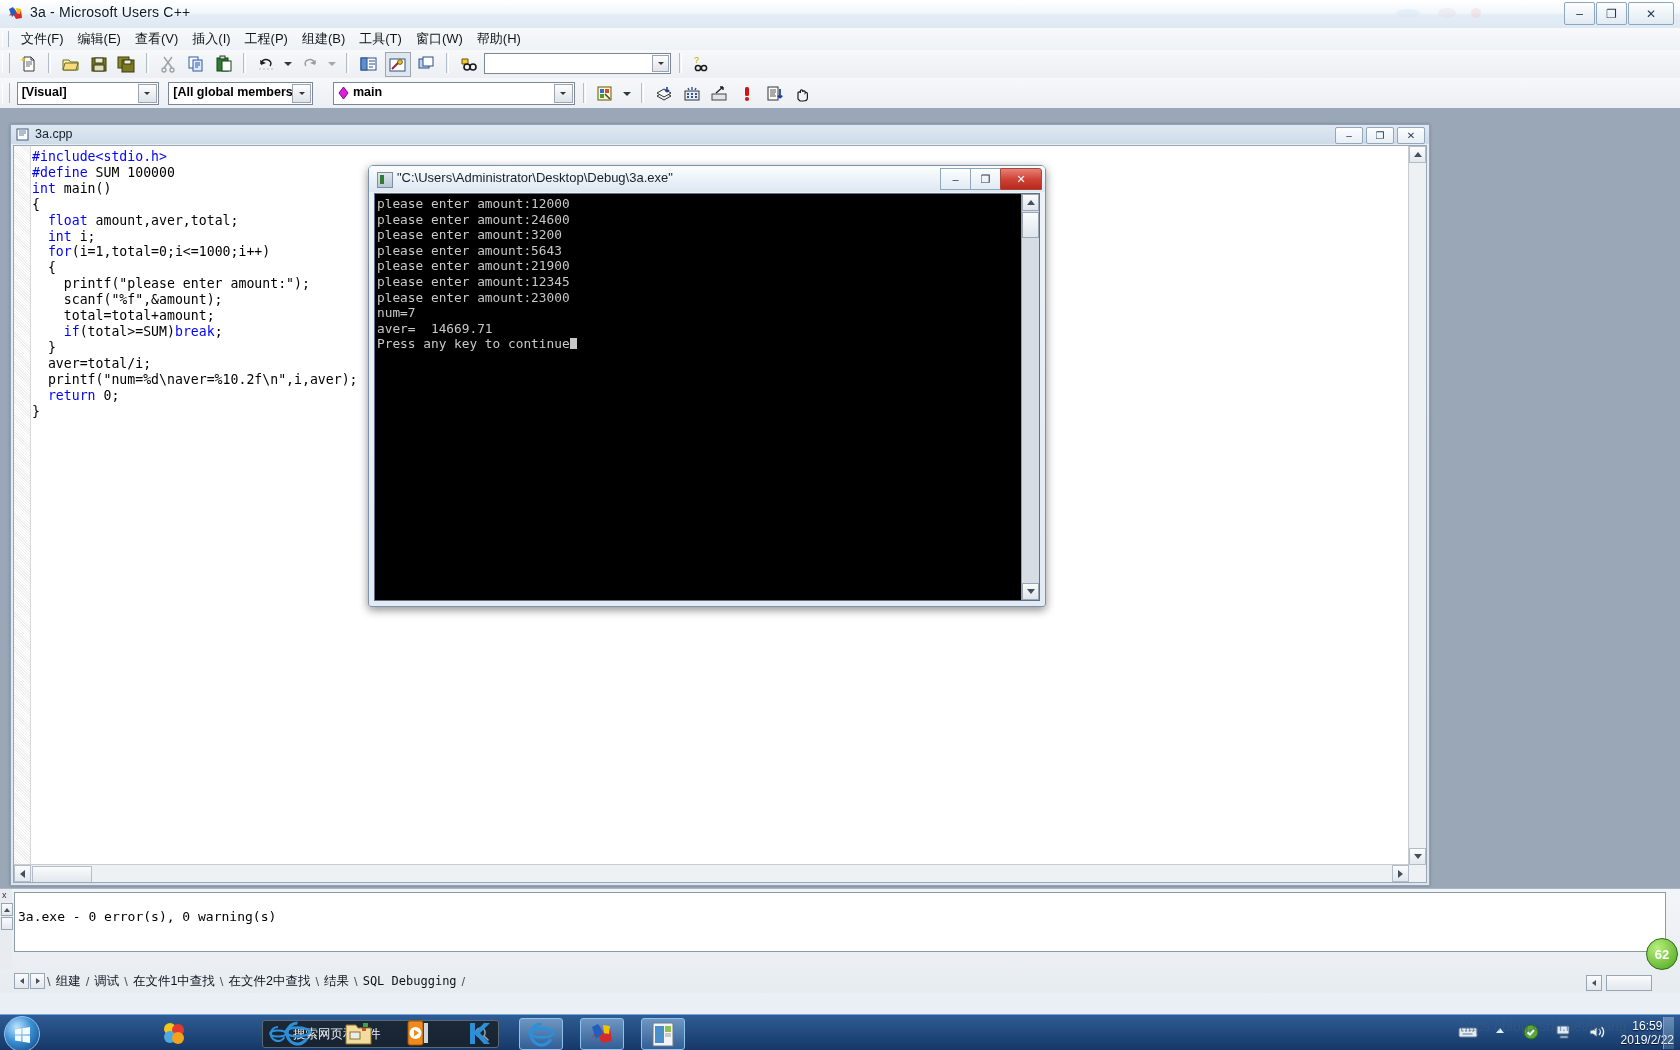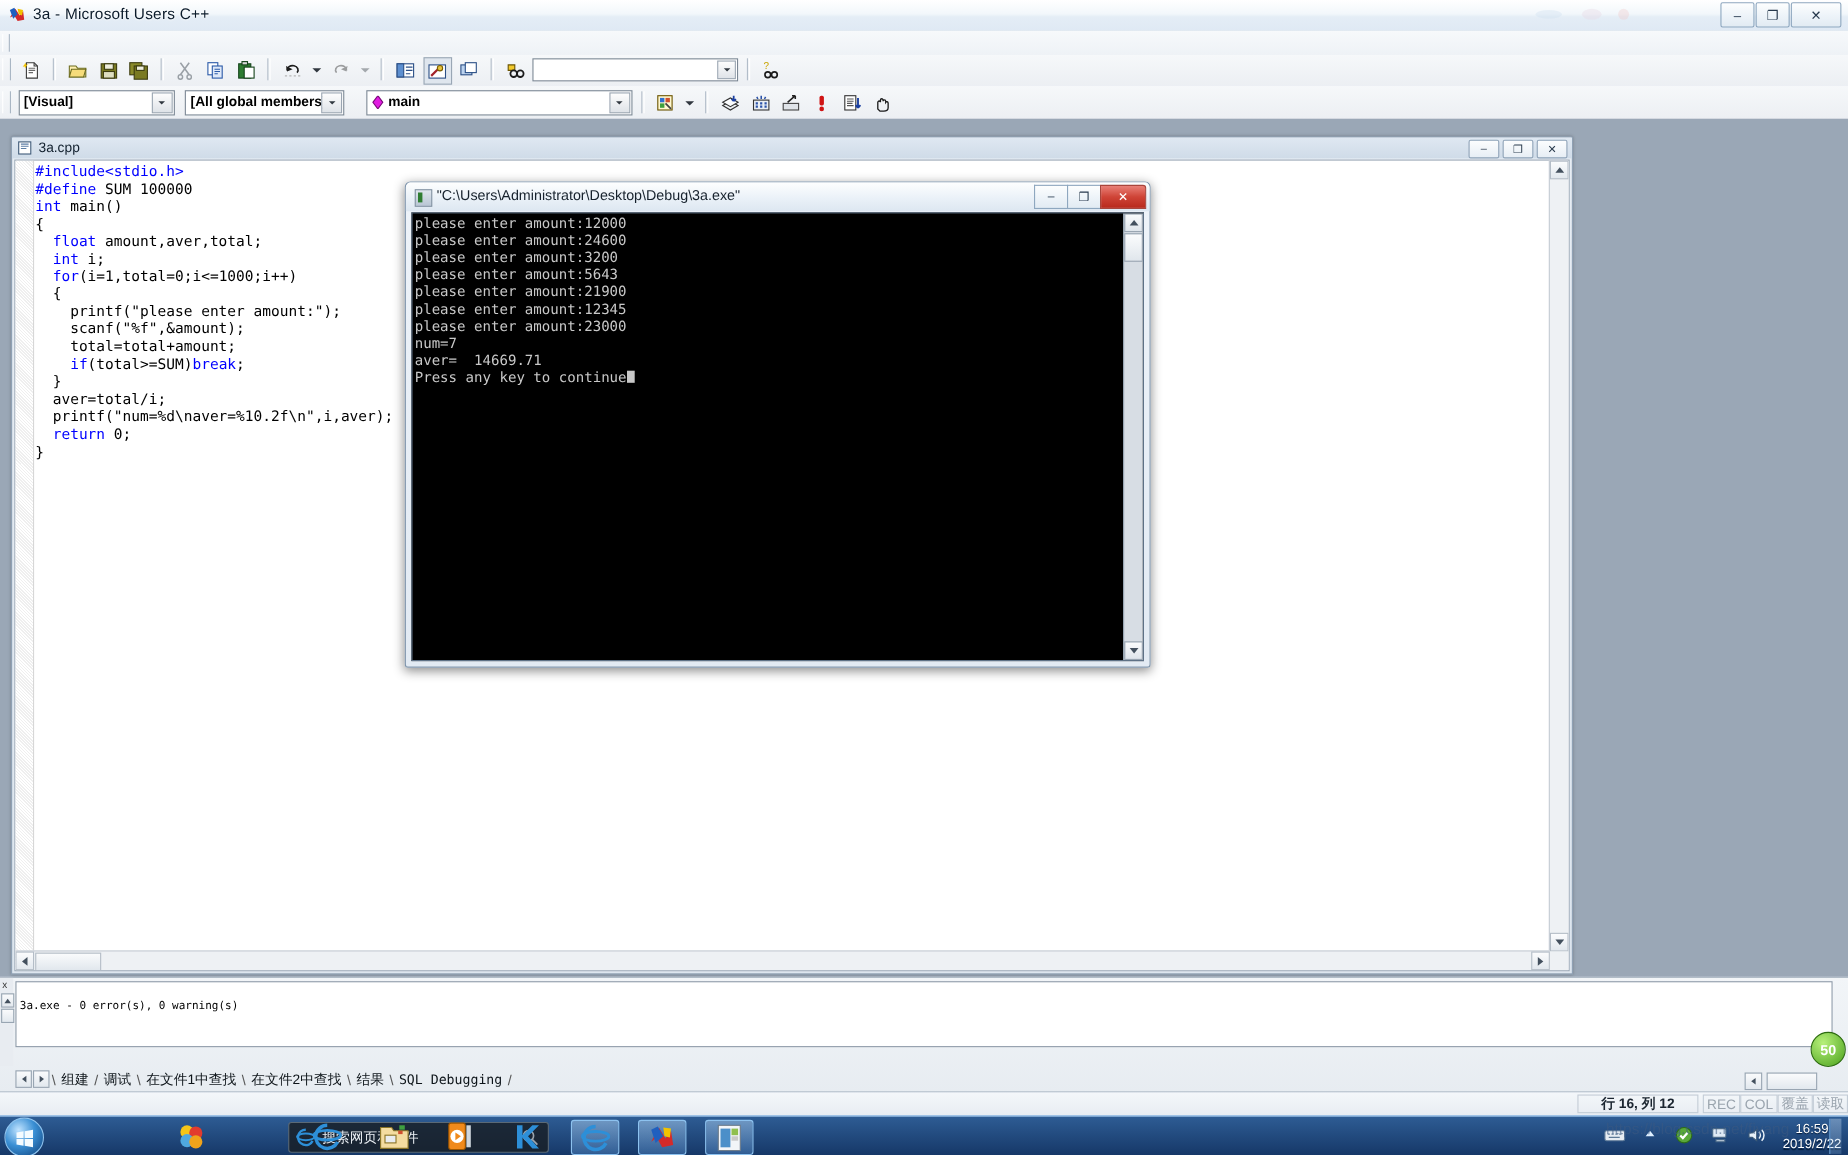--- a/index.html
+++ b/index.html
@@ -190,21 +190,21 @@
   }
   .outpane .lstrip{position:absolute;left:0;top:0;width:12px;height:80px;background:#e8ecf1;}
   .outpane .closex{position:absolute;left:2px;top:1px;font-size:9px;color:#333;}
   .outbox{
     position:absolute;left:14px;top:3px;right:14px;height:58px;
     background:#fff;border:1px solid #8d9aa8;overflow:hidden;
   }
   .outtext{
     position:absolute;left:3px;top:16px;
     font-family:"DejaVu Sans Mono","Liberation Mono",monospace;
-    font-size:10px;color:#000;white-space:pre;
+    font-size:13px;color:#000;white-space:pre;
   }
   .outtabs{
     position:absolute;left:14px;bottom:2px;right:0;height:20px;
     display:flex;align-items:center;
   }
   .tabnav{display:flex;gap:1px;margin-right:2px;}
   .tabnav div{width:13px;height:14px;background:linear-gradient(#fafbfc,#e2e8ee);
     border:1px solid #98a5b2;display:flex;align-items:center;justify-content:center;}
   .outtab{font-size:12.5px;color:#0d1419;padding:0 5px;white-space:nowrap;
     font-family:"Liberation Sans",sans-serif;}
@@ -302,20 +302,31 @@
     </span>
     <div class="winbtns">
       <div class="winbtn">–</div>
       <div class="winbtn">❐</div>
       <div class="winbtn closebtn">✕</div>
     </div>
   </div>
 
   <div class="menubar">
     <span class="grip"></span>
+    <div class="menu-items">
+      <div class="menu-item">文件(F)</div>
+      <div class="menu-item">编辑(E)</div>
+      <div class="menu-item">查看(V)</div>
+      <div class="menu-item">插入(I)</div>
+      <div class="menu-item">工程(P)</div>
+      <div class="menu-item">组建(B)</div>
+      <div class="menu-item">工具(T)</div>
+      <div class="menu-item">窗口(W)</div>
+      <div class="menu-item">帮助(H)</div>
+    </div>
   </div>
 
   <div class="toolbar1">
     <span class="tgrip"></span>
 
     <span class="tbtn">
       <svg width="18" height="18" viewBox="0 0 18 18">
         <path d="M4 2h7l3 3v11H4z" fill="#fff" stroke="#3a3a3a"></path>
         <path d="M11 2v3h3" fill="none" stroke="#3a3a3a"></path>
         <path d="M6 7h6M6 9h6M6 11h4" stroke="#6a6a6a"></path>
@@ -611,29 +622,22 @@
       <span class="tabsep">/</span>
     </div>
     <div class="outscroll">
       <div class="oa">
           <span class="tri left" style="border-top-width:3px;border-bottom-width:3px;border-right-width:4px;"></span>
         </div>
       <div class="othumb"></div>
     </div>
   </div>
 
-  <div class="statusbar">
-    <div class="st-cell" style="left:1434px;width:110px;font-weight:bold;">行 16, 列 12</div>
-    <div class="st-cell dim" style="left:1548px;width:34px;">REC</div>
-    <div class="st-cell dim" style="left:1582px;width:34px;">COL</div>
-    <div class="st-cell dim" style="left:1616px;width:32px;">覆盖</div>
-    <div class="st-cell dim" style="left:1648px;width:32px;">读取</div>
-  </div>
-
-  <div class="greenbadge">50</div>
+
+  <div class="greenbadge">62</div>
 
   <div class="taskbar">
     <div class="startorb">
       <svg width="19" height="19" viewBox="0 0 19 19">
         <path d="M2 4.5l6.4-1v6H2z" fill="#f4fbff"></path>
         <path d="M9.4 3.3L17 2v7.5H9.4z" fill="#f4fbff"></path>
         <path d="M2 10.5h6.4v6L2 15.5z" fill="#f4fbff"></path>
         <path d="M9.4 10.5H17V18l-7.6-1.3z" fill="#f4fbff"></path>
       </svg>
     </div>

